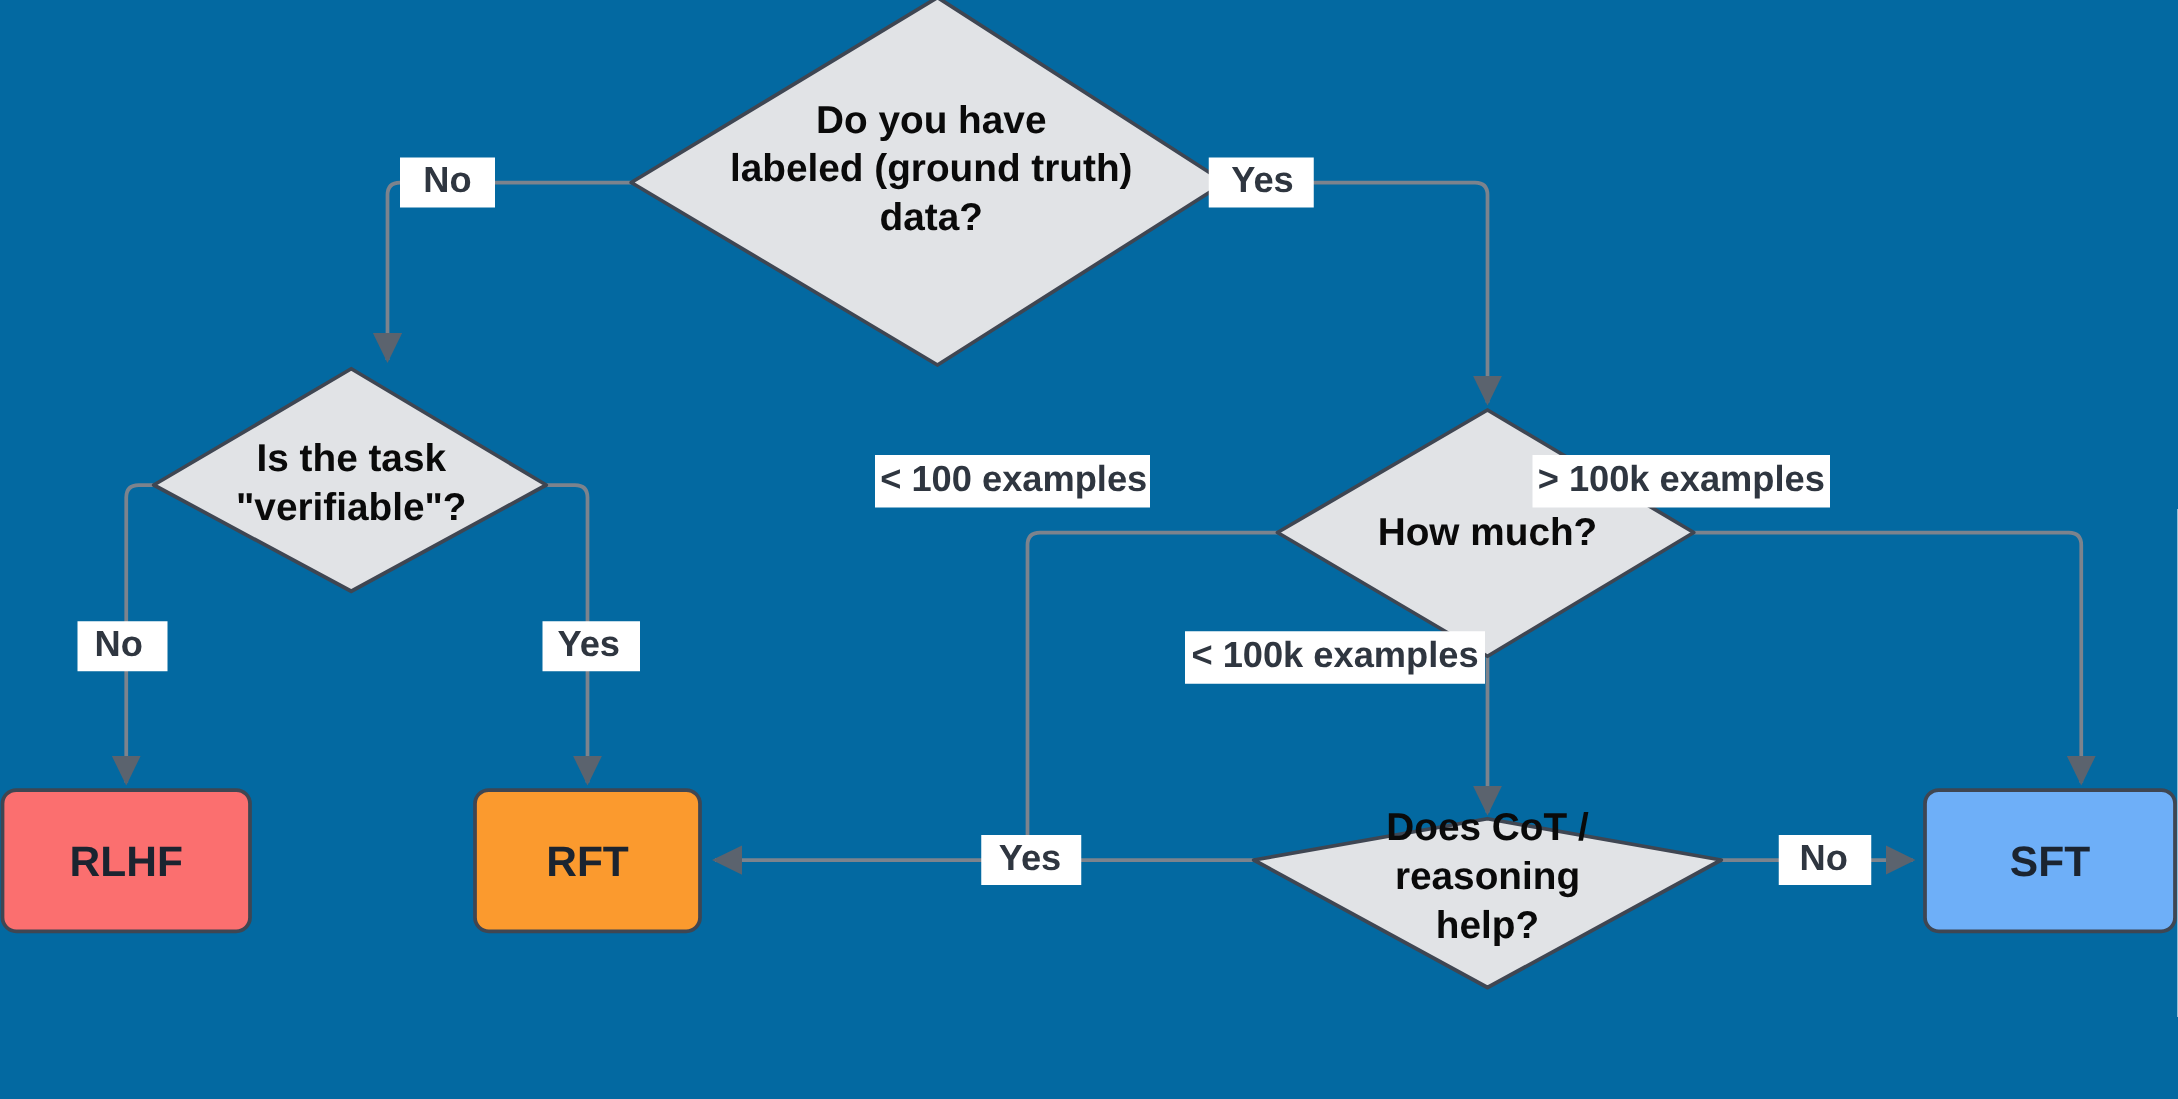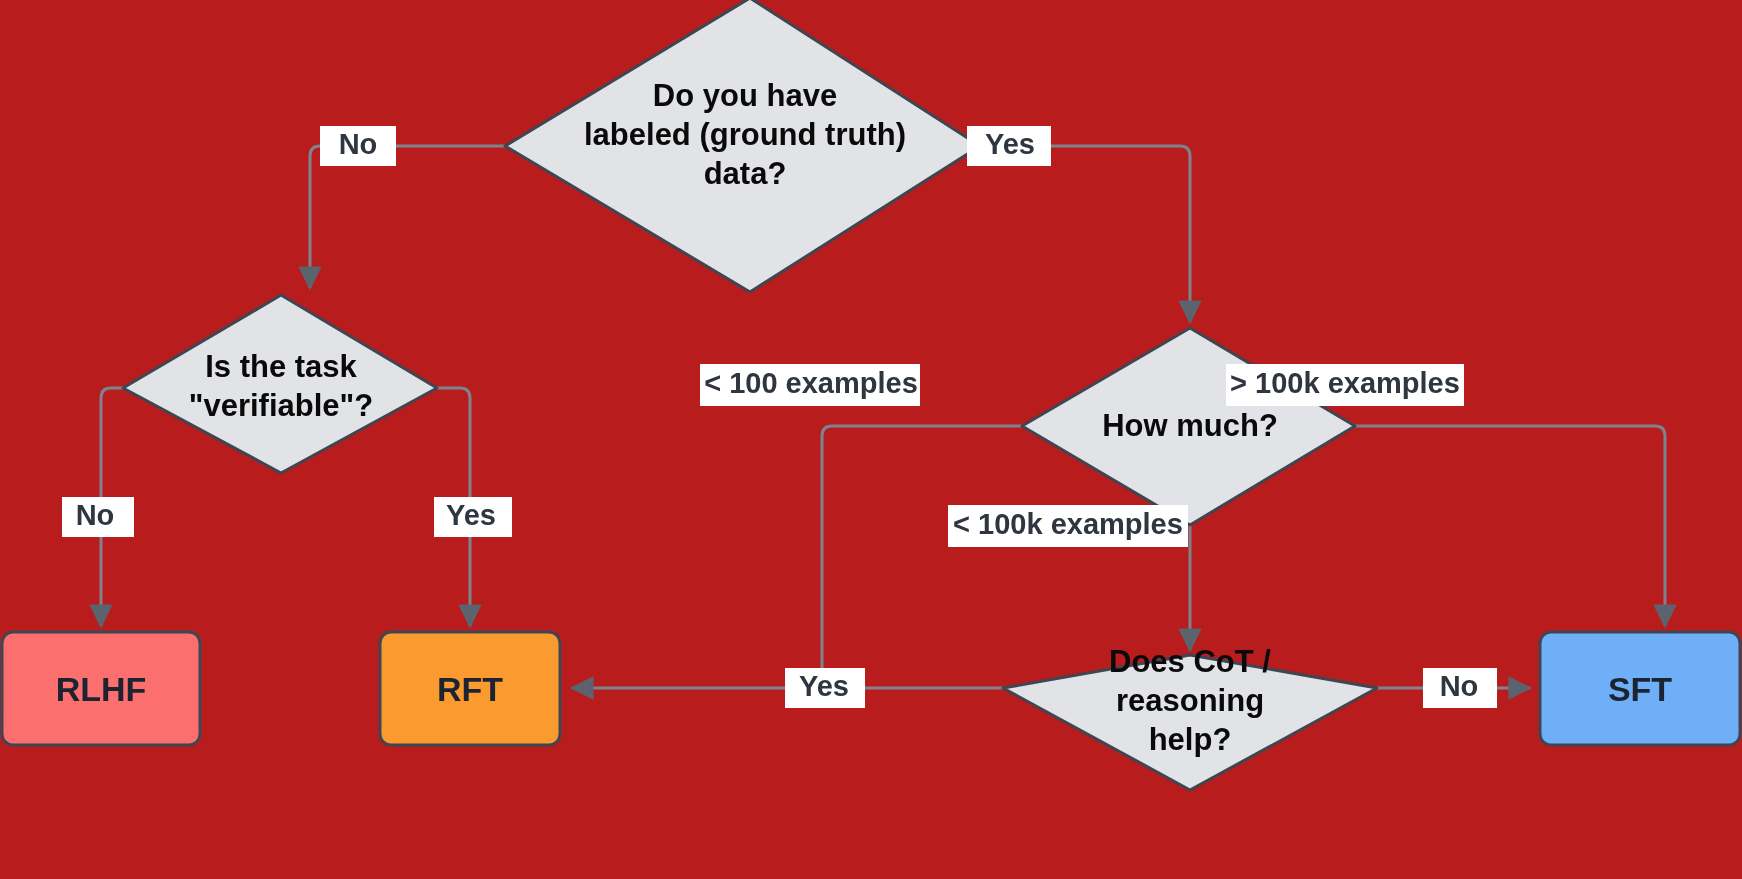--- a/index.html
+++ b/index.html
@@ -4,21 +4,21 @@
 <style>
   html, body {
     margin: 0;
     padding: 0;
     background: #ffffff;
   }
   #canvas {
     position: relative;
     width: 1742px;
     height: 879px;
-    background: #b91c1c;
+    background: #0369a1;
     font-family: "Liberation Sans", sans-serif;
     overflow: hidden;
   }
   svg#flow {
     position: absolute;
     top: 0;
     left: 0;
     width: 1742px;
     height: 879px;
   }

